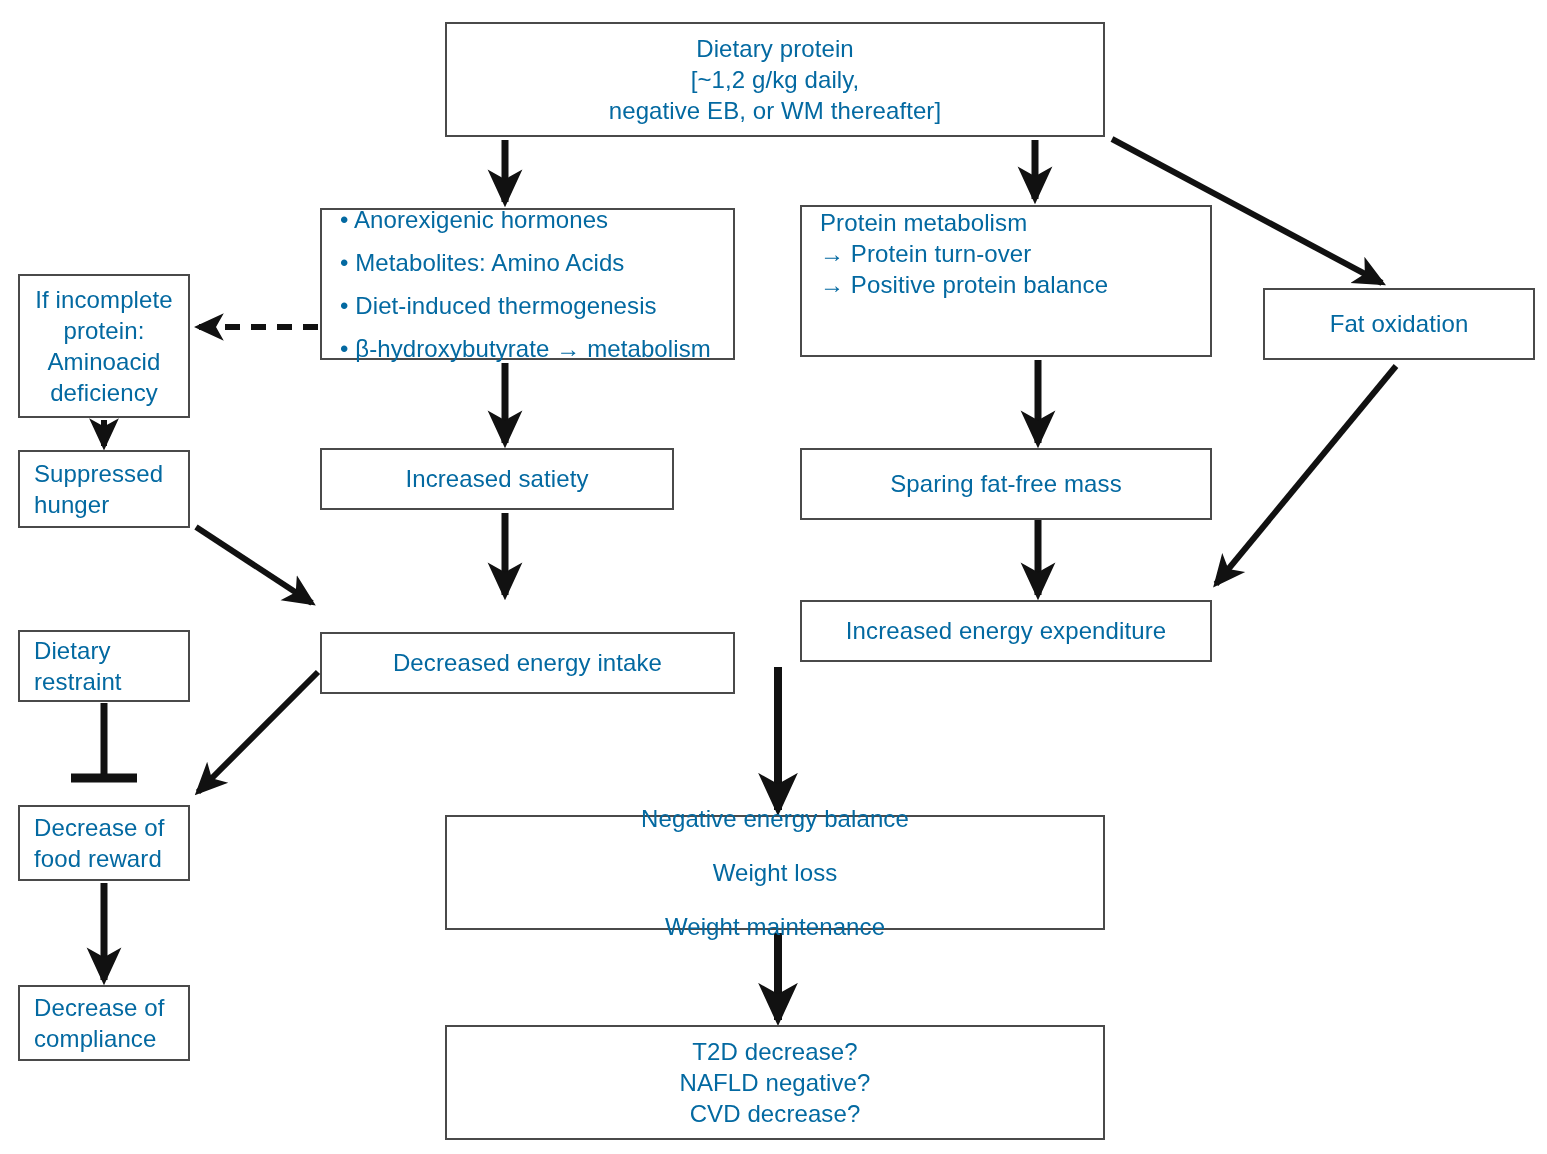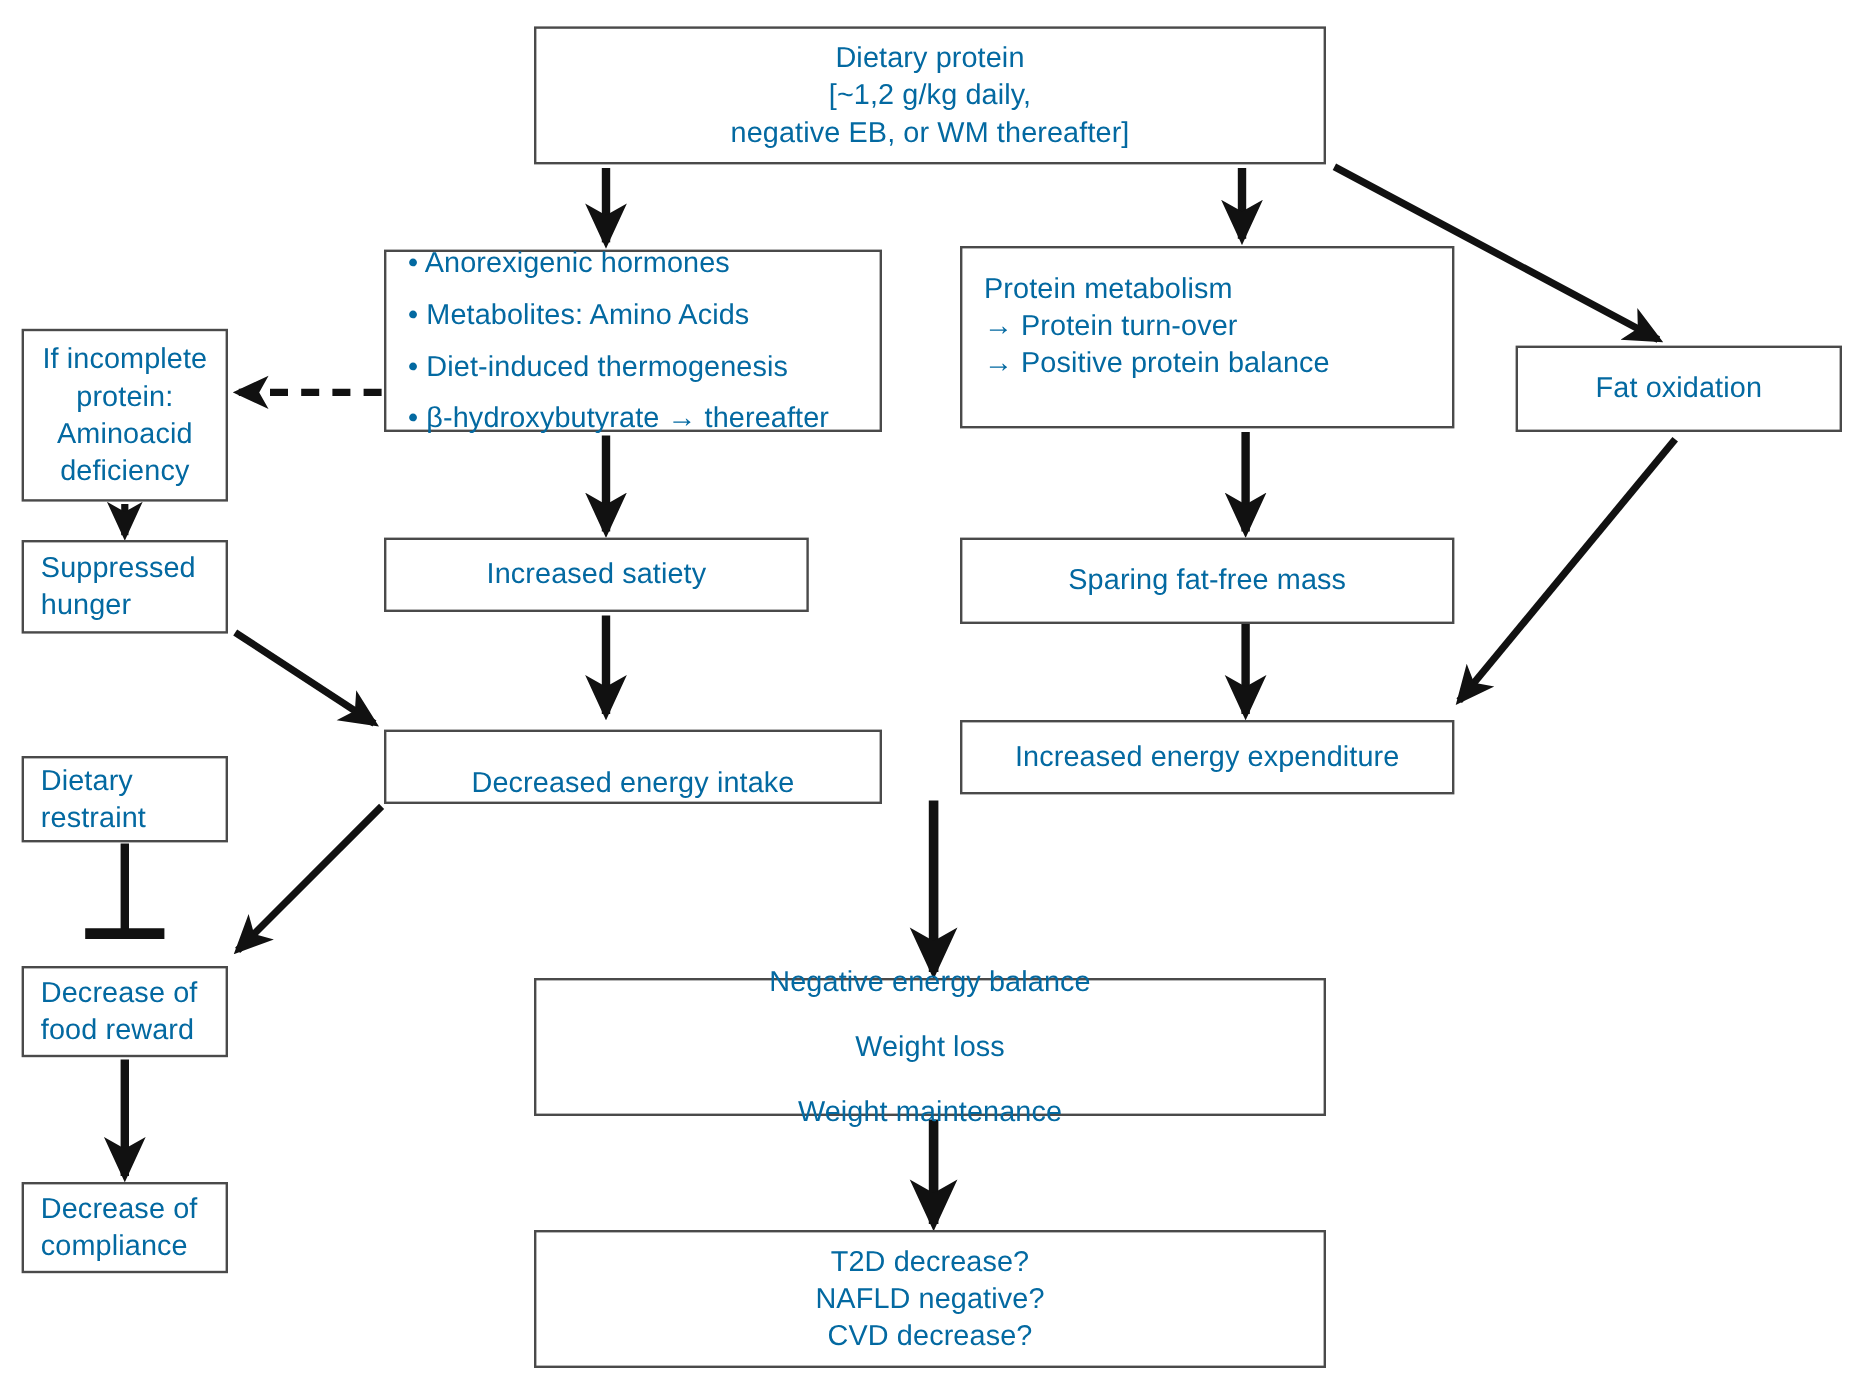--- a/index.html
+++ b/index.html
@@ -98,24 +98,24 @@
   <div class="node center" style="left:445px; top:22px; width:660px; height:115px;">
     <span class="line">Dietary protein</span>
     <span class="line">[~1,2 g/kg daily,</span>
     <span class="line">negative EB, or WM thereafter]</span>
   </div>
 
   <div class="node left pad-left" style="left:320px; top:208px; width:415px; height:152px;gap:12px;">
     <span class="line">• Anorexigenic hormones</span>
     <span class="line">• Metabolites: Amino Acids</span>
     <span class="line">• Diet-induced thermogenesis</span>
-    <span class="line">• β-hydroxybutyrate → thereafter</span>
+    <span class="line">• β-hydroxybutyrate → metabolism</span>
   </div>
 
-  <div class="node left pad-left" style="left:800px; top:205px; width:412px; height:152px; justify-content:flex-start; padding-top:18px;">
+  <div class="node left pad-left" style="left:800px; top:205px; width:412px; height:152px; justify-content:flex-start; ">
     <span class="line">Protein metabolism</span>
     <span class="line">→ Protein turn-over</span>
     <span class="line">→ Positive protein balance</span>
   </div>
 
   <div class="node center" style="left:1263px; top:288px; width:272px; height:72px;">
     <span class="line">Fat oxidation</span>
   </div>
 
   <div class="node center" style="left:18px; top:274px; width:172px; height:144px;">
@@ -131,21 +131,21 @@
   </div>
 
   <div class="node center" style="left:320px; top:448px; width:354px; height:62px;">
     <span class="line">Increased satiety</span>
   </div>
 
   <div class="node center" style="left:800px; top:448px; width:412px; height:72px;">
     <span class="line">Sparing fat-free mass</span>
   </div>
 
-  <div class="node center" style="left:320px; top:608px; width:415px; height:62px;justify-content:flex-end;">
+  <div class="node center" style="left:320px; top:632px; width:415px; height:62px;">
     <span class="line">Decreased energy intake</span>
   </div>
 
   <div class="node center" style="left:800px; top:600px; width:412px; height:62px;">
     <span class="line">Increased energy expenditure</span>
   </div>
 
   <div class="node left" style="left:18px; top:630px; width:172px; height:72px;">
     <span class="line">Dietary</span>
     <span class="line">restraint</span>

